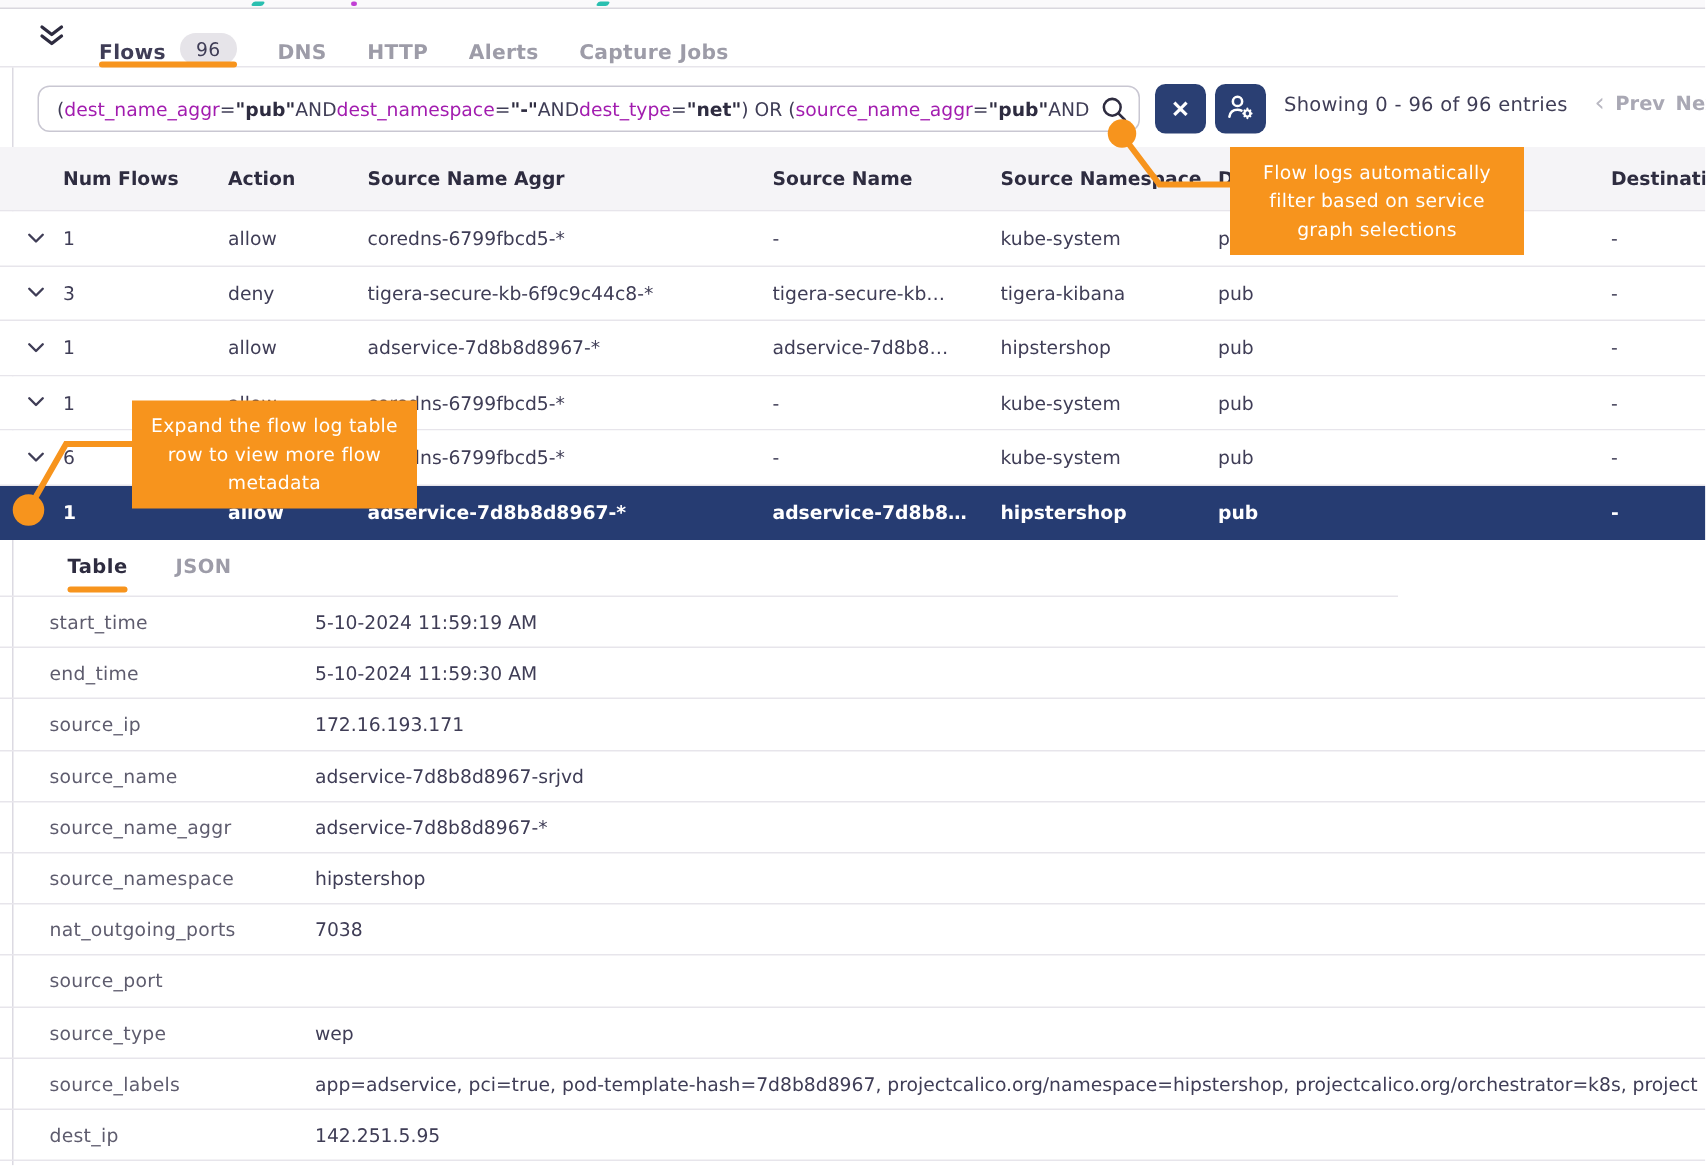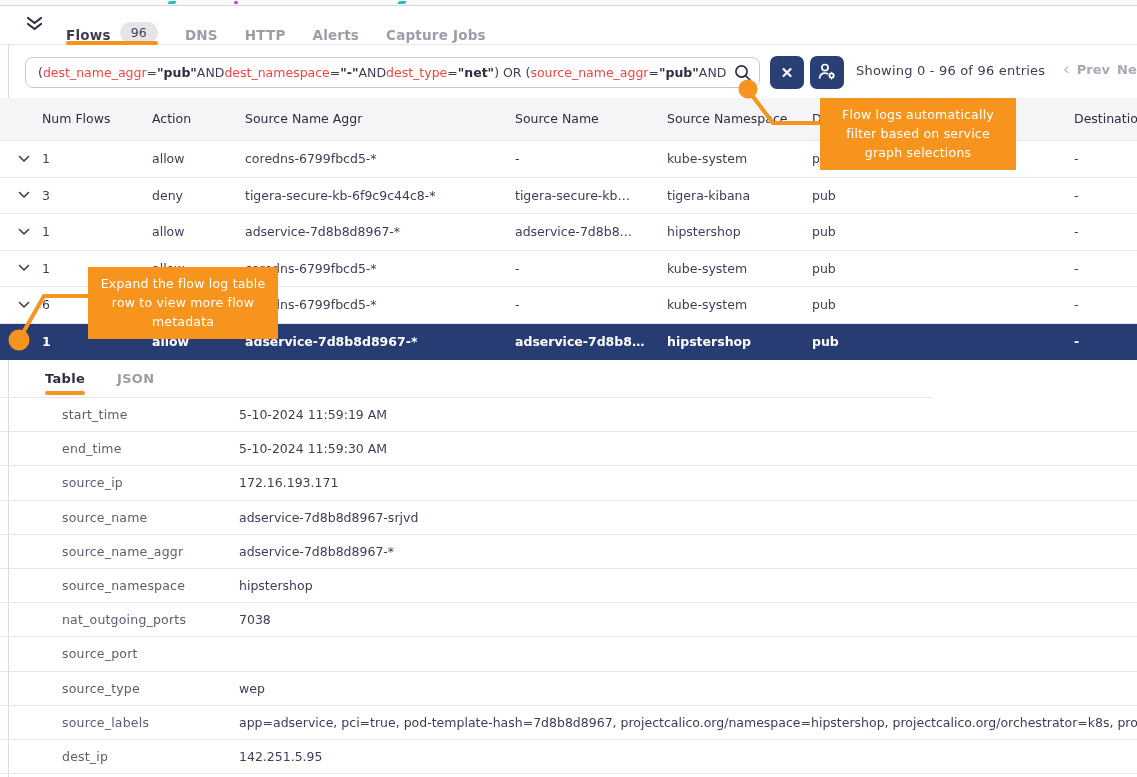--- a/index.html
+++ b/index.html
@@ -17,45 +17,45 @@
   .tab { position:relative; display:flex; align-items:flex-end; gap:9px; margin-right:27px; font-size:13.5px; font-weight:bold; color:#9d9ca8; letter-spacing:.2px; cursor:pointer; height:37px; }
   .tab.active { color:#3f3d56; }
   .tab.active::after { content:""; position:absolute; left:0; right:0; bottom:-2px; height:4px; background:#f7941d; border-radius:2px; }
   .badge { background:#e6e4e9; color:#3f3d56; font-size:12.5px; font-weight:normal; border-radius:12px; padding:3px 11px; }
 
   
   .panel-border { position:absolute; left:8px; top:45px; bottom:0; width:0; border-left:1px solid #dcdae2; }
 
   
   .query-box { position:absolute; left:25px; top:57px; width:735px; height:31px; border:1.5px solid #c9c7d2; border-radius:8px; background:#fff; display:flex; align-items:center; padding:0 30px 0 12px; overflow:hidden; white-space:nowrap; font-size:12.5px; cursor:text; }
-  .query-box .fld { color:#ef4444; }
+  .query-box .fld { color:#a21caf; }
   .query-box .val { font-weight:bold; color:#2e2c40; }
   .search-ic { position:absolute; right:6px; top:5px; }
   .sq-btn { position:absolute; top:56px; width:34px; height:33px; background:#2a3f73; border:none; border-radius:7px; color:#fff; display:flex; align-items:center; justify-content:center; cursor:pointer; }
   .sq-btn.clear { left:770px; font-size:15px; font-weight:bold; }
   .sq-btn.user { left:810px; }
   .showing { position:absolute; left:856px; top:63px; font-size:13px; color:#3f3d56; letter-spacing:.2px; }
   .pager { position:absolute; left:1063px; top:61px; font-size:13px; font-weight:bold; color:#a9a8b4; display:flex; align-items:center; gap:7px; }
   .pager .ang { font-size:17px; font-weight:normal; color:#b9b8c2; line-height:1; }
 
   
   .grid-row { position:absolute; left:0; width:1137px; display:grid; grid-template-columns:32px 110px 93px 270px 152px 145px 262px 1fr; padding-left:10px; align-items:center; font-size:12.5px; }
-  .thead { top:98px; height:43px; background:#f5f4f7; font-weight:normal; color:#2e2c40; align-items:center; line-height:1.3; border-bottom:1px solid #e7e5eb; }
+  .thead { top:98px; height:43px; background:#f5f4f7; font-weight:bold; color:#2e2c40; align-items:center; line-height:1.3; border-bottom:1px solid #e7e5eb; }
   .thead .wrap { display:inline-block; max-width:92px; }
   .trow { height:36.5px; border-bottom:1px solid #e7e5eb; background:#fff; cursor:pointer; color:#3f3d56; }
   .trow .chev { display:flex; align-items:center; padding-left:8px; cursor:pointer; }
   .trow.selected { background:#263c72; color:#fff; font-weight:bold; border-bottom:none; }
   .cell { overflow:hidden; white-space:nowrap; text-overflow:ellipsis; padding-right:14px; }
 
   
   .dtabs { position:absolute; left:0; top:360px; width:932px; height:38px; border-bottom:1px solid #e7e5eb; display:flex; align-items:center; padding-left:45px; gap:32px; }
   .dtab { position:relative; font-size:13px; font-weight:bold; color:#9d9ca8; height:38px; display:flex; align-items:center; cursor:pointer; letter-spacing:.3px; }
   .dtab.active { color:#2e2c40; }
   .dtab.active::after { content:""; position:absolute; left:0; right:0; bottom:3px; height:3.5px; background:#f7941d; border-radius:2px; }
-  .kv { position:absolute; left:0; width:1137px; height:34.2px; display:grid; grid-template-columns:177px 1fr; padding-left:62px; align-items:center; border-bottom:1px solid #e7e5eb; font-size:12.5px; }
+  .kv { position:absolute; left:0; width:1137px; height:34.2px; display:grid; grid-template-columns:177px 1fr; padding-left:33px; align-items:center; border-bottom:1px solid #e7e5eb; font-size:12.5px; }
   .kv .k { color:#5e5c6e; letter-spacing:.2px; }
   .kv .v { color:#3f3d56; overflow:hidden; white-space:nowrap; }
 
   
   .lines { position:absolute; left:0; top:0; width:1137px; height:777px; pointer-events:none; z-index:30; }
   .tip { position:absolute; background:#f7941d; color:#fff; font-size:12.5px; line-height:1.5; text-align:center; padding:8px 10px; z-index:31; letter-spacing:.2px; }
   .tip1 { left:820px; top:98px; width:196px; }
   .tip2 { left:88px; top:267px; width:190px; }
 </style>
 </head>

